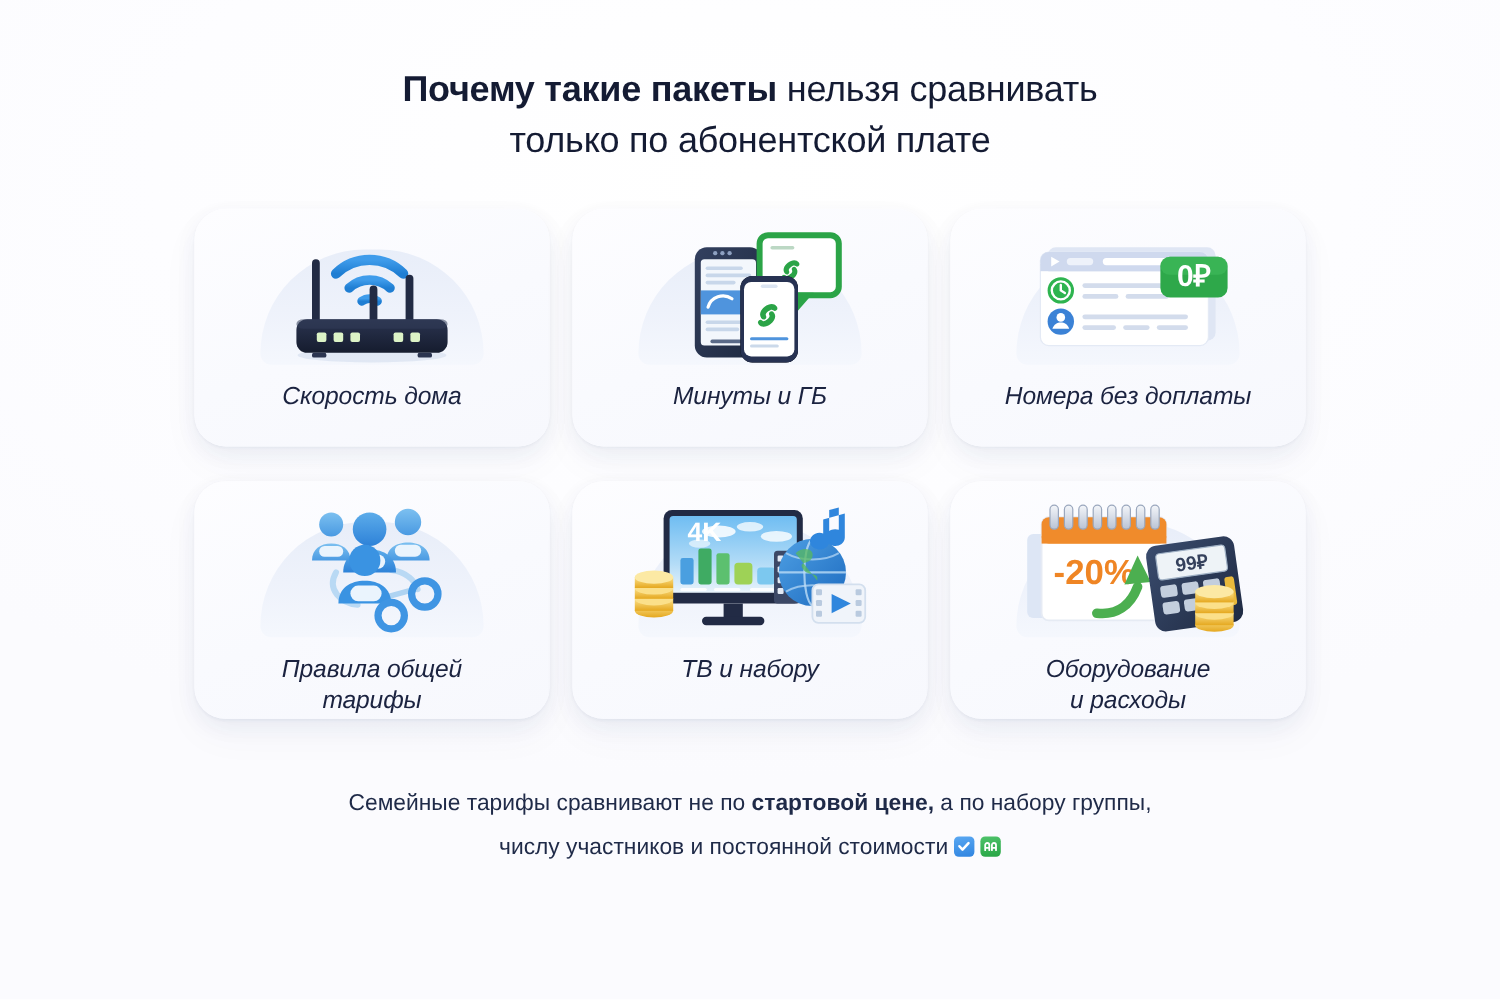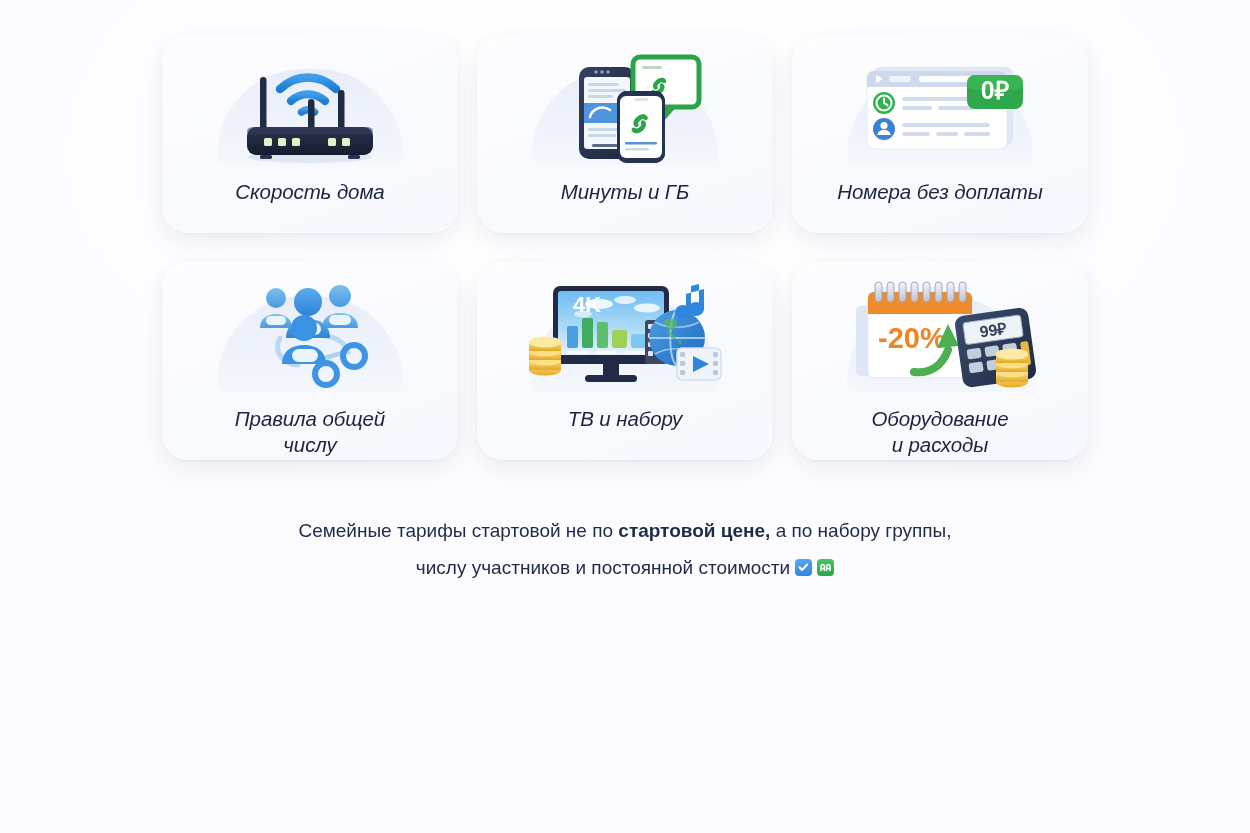--- a/index.html
+++ b/index.html
@@ -125,20 +125,26 @@
   .emoji-badge svg { position: absolute; inset: 0; }
 
   
   svg { display: block; }
 </style>
 </head>
 <body>
 
 <div class="page">
 
+  <div class="title-block">
+    <div class="title-line">
+      <span class="title-strong">Почему такие пакеты</span><span class="title-normal"> нельзя сравнивать</span>
+    </div>
+    <div class="title-line title-normal">только по абонентской плате</div>
+  </div>
 
   <div class="grid">
 
     <div class="card">
       <div class="icon-stage">
         <div class="arch"></div>
         <div class="art">
           <svg width="176" height="124" viewBox="0 0 176 124">
             <defs>
               <linearGradient id="routerBody" x1="0" y1="0" x2="0" y2="1">
@@ -302,21 +308,21 @@
             <path d="M60 92c0-13 10-19 22-19s22 6 22 19z" fill="#3a93e2"></path>
             <rect x="70" y="77" width="26" height="13" rx="6.5" fill="#eaf4fd"></rect>
 
             <circle cx="132" cy="84" r="11" fill="none" stroke="#3f95e3" stroke-width="6"></circle>
             <circle cx="104" cy="102" r="11" fill="none" stroke="#3f95e3" stroke-width="6"></circle>
           </svg>
         </div>
       </div>
       <div class="card-label">
         <div>Правила общей</div>
-        <div>числу</div>
+        <div>тарифы</div>
       </div>
     </div>
 
     <div class="card">
       <div class="icon-stage">
         <div class="arch"></div>
         <div class="art">
           <svg width="196" height="124" viewBox="0 0 196 124">
             <defs>
               <linearGradient id="skyG" x1="0" y1="0" x2="0" y2="1">
@@ -471,21 +477,21 @@
       <div class="card-label">
         <div>Оборудование</div>
         <div>и расходы</div>
       </div>
     </div>
 
   </div>
 
   <div class="footer">
     <div>
-      <span>Семейные тарифы стартовой не по </span><span class="footer-strong">стартовой цене,</span><span> а по набору группы,</span>
+      <span>Семейные тарифы сравнивают не по </span><span class="footer-strong">стартовой цене,</span><span> а по набору группы,</span>
     </div>
     <div>
       <span>числу участников и постоянной стоимости</span><span class="emoji-badge blue"><svg width="17" height="17" viewBox="0 0 17 17">
             <path d="M4.5 8.2l2.6 2.8 5-5.4" fill="none" stroke="#ffffff" stroke-width="2.1" stroke-linecap="round" stroke-linejoin="round"></path>
           </svg></span><span class="emoji-badge green"><svg width="17" height="17" viewBox="0 0 17 17">
             <path d="M4 11.5V7.2a1.7 1.7 0 0 1 3.4 0v4.3M4 9.6h3.4M13 11.5V7.2a1.7 1.7 0 0 0-3.4 0v4.3M9.6 9.6H13" fill="none" stroke="#ffffff" stroke-width="1.5" stroke-linecap="round"></path>
           </svg></span>
     </div>
   </div>
 

